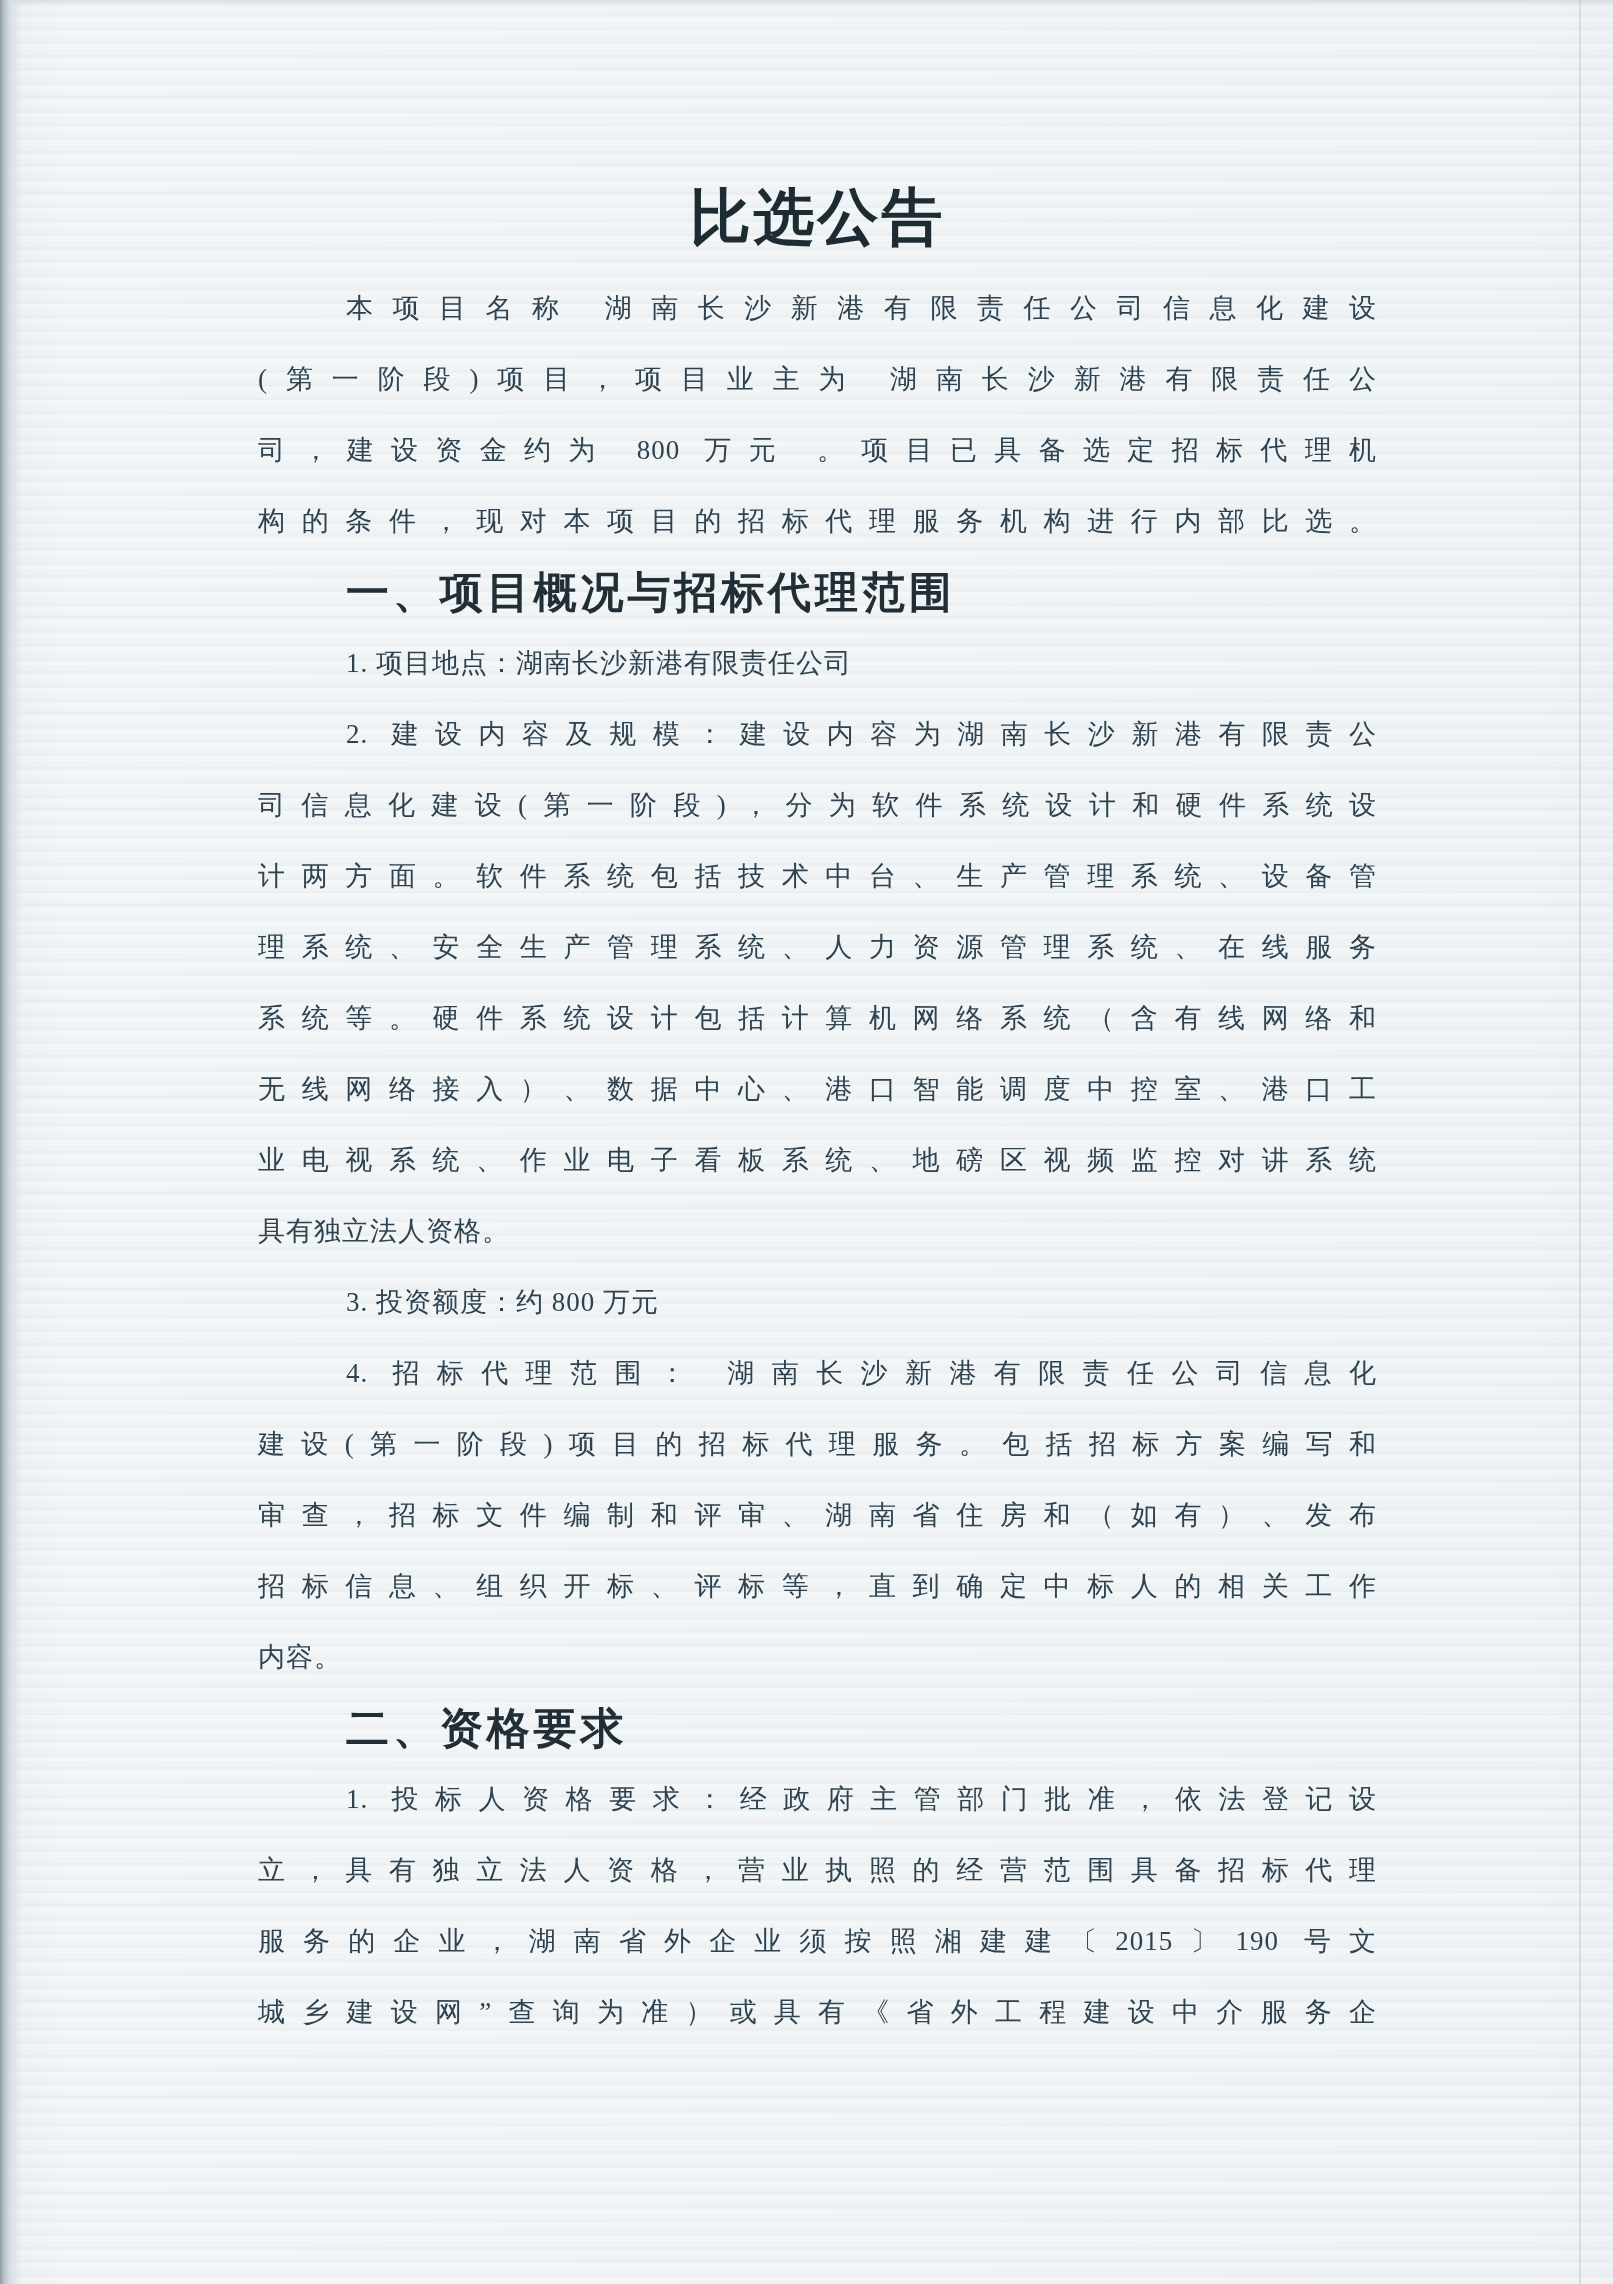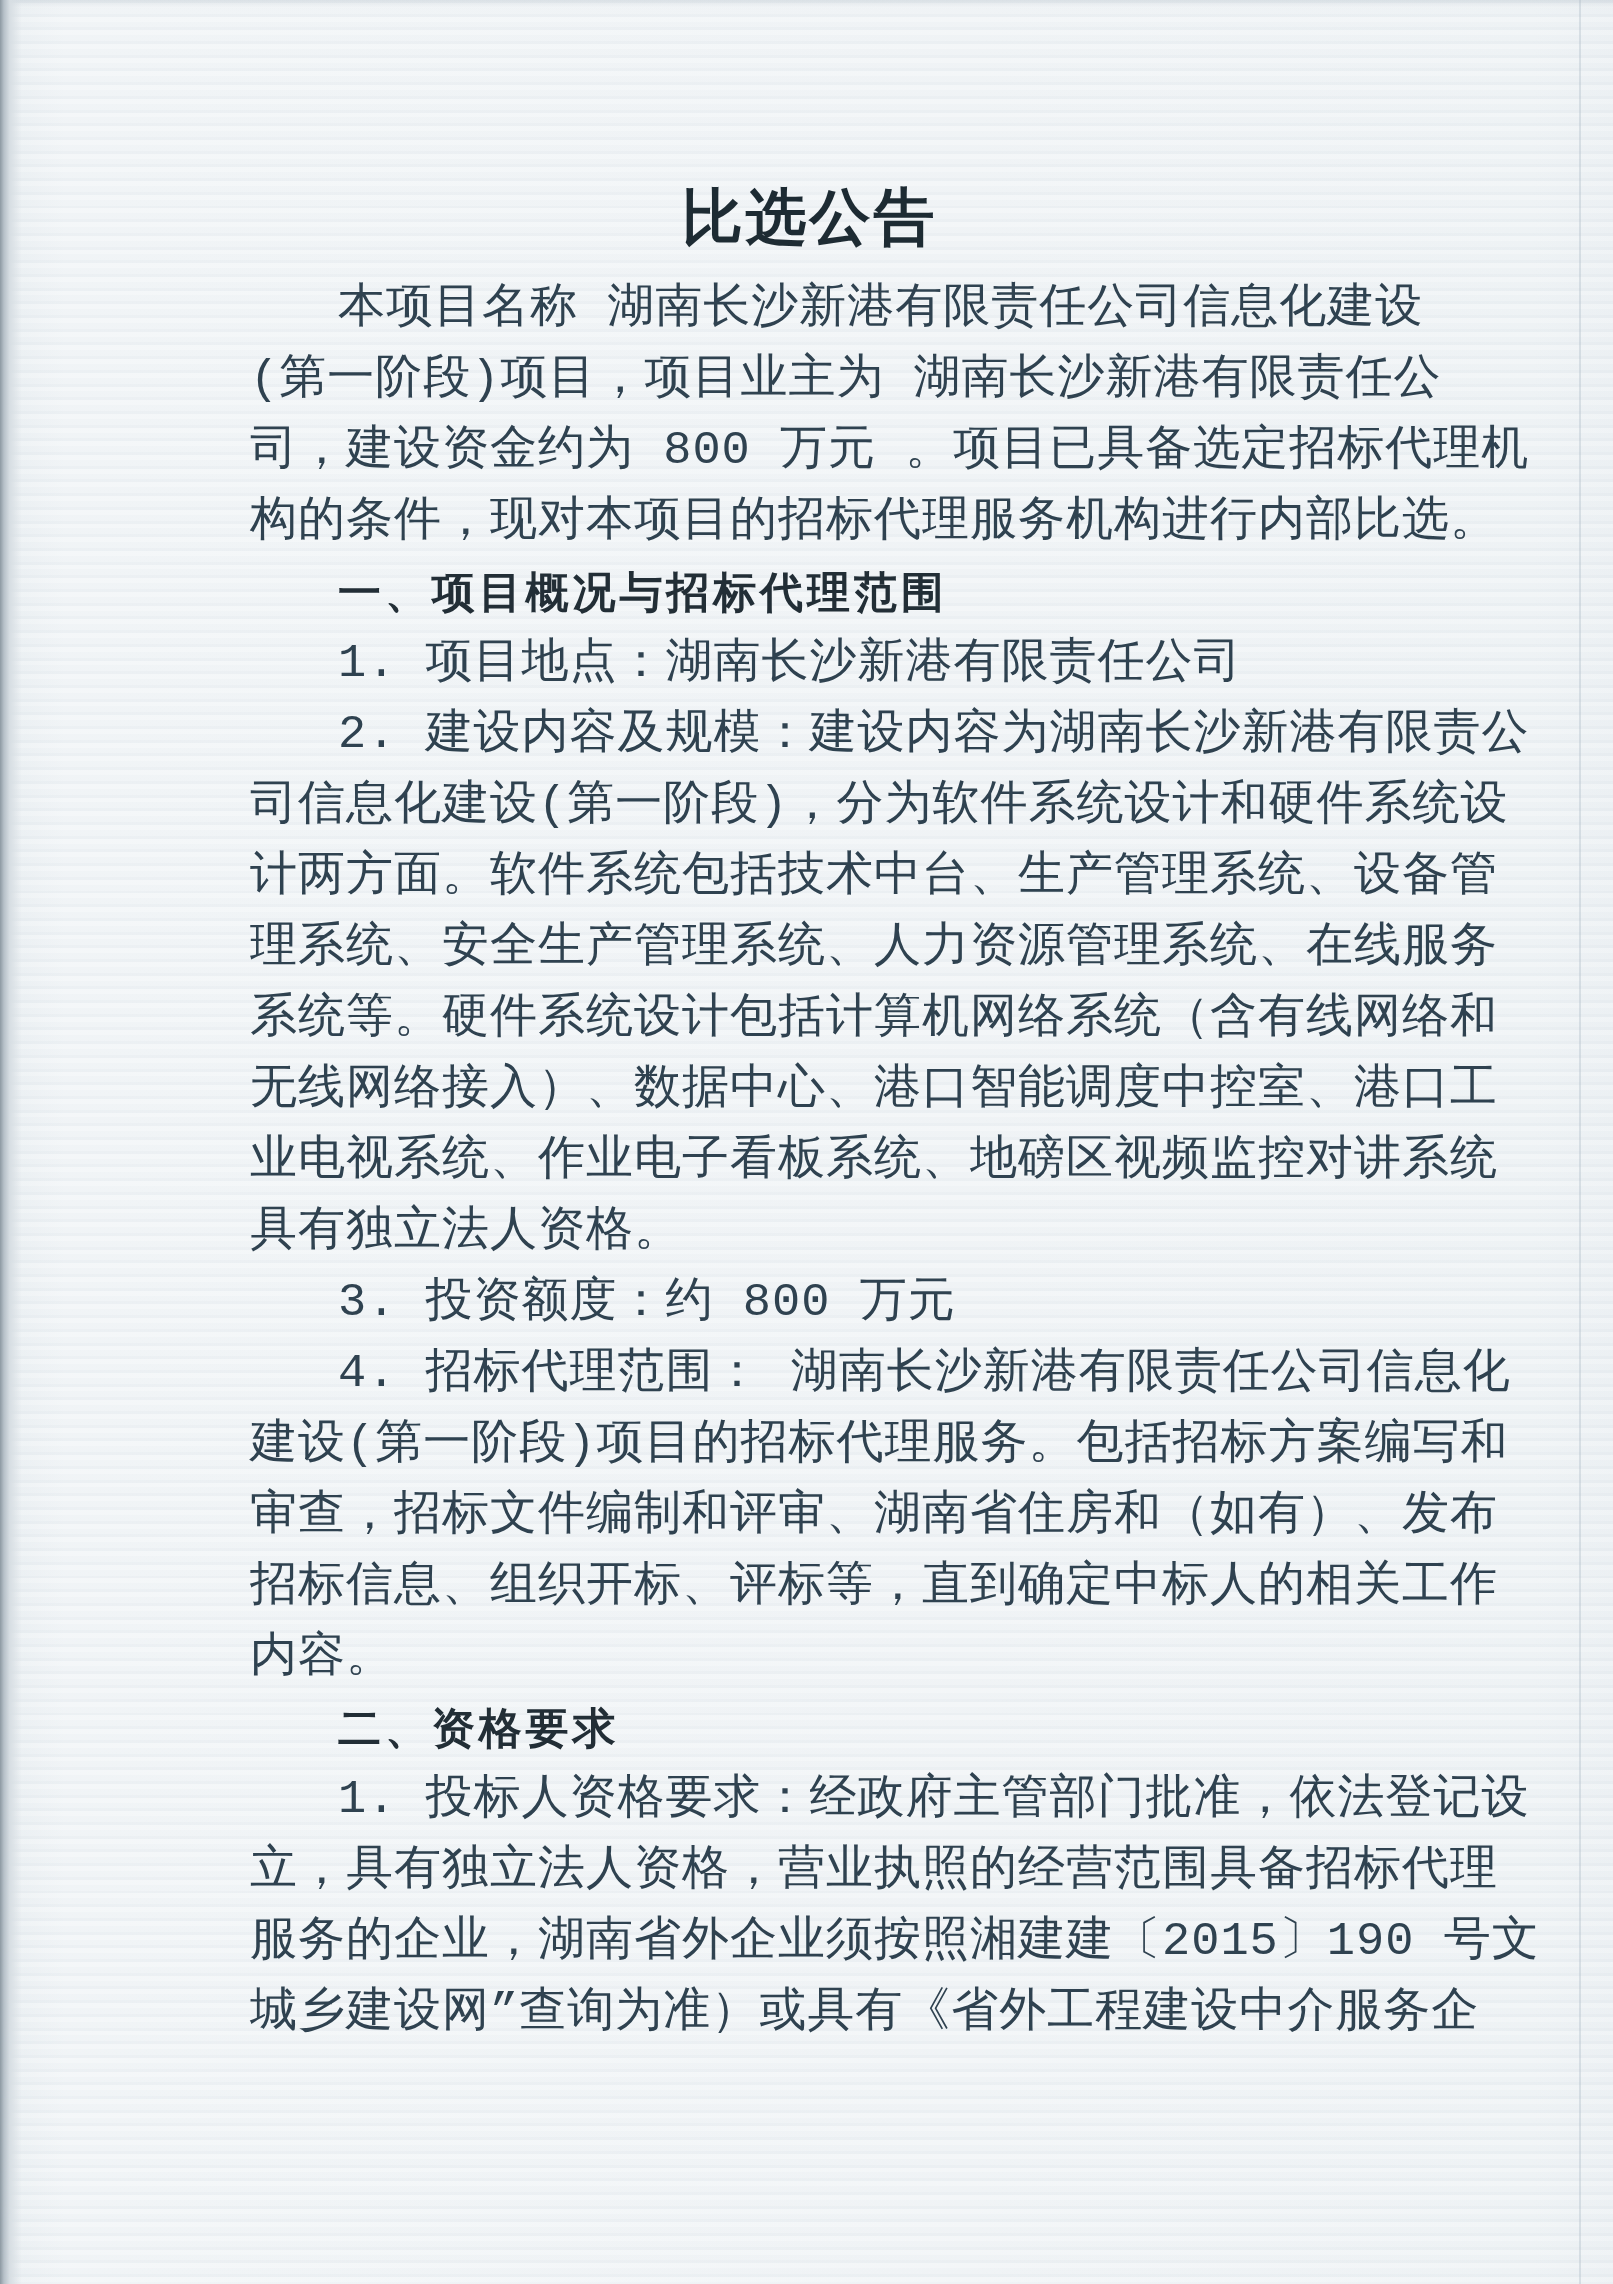--- a/index.html
+++ b/index.html
@@ -38,46 +38,45 @@
     content: "";
     position: absolute;
     top: 0; bottom: 0;
     left: 1579px;
     width: 2px;
     background: rgba(168,183,194,0.35);
     z-index: 2;
   }
   .content {
     position: absolute;
-    left: 250px;
+    left: 258px;
     top: 0;
     width: 1119px;
     z-index: 3;
   }
   .doc-title {
     margin-top: 176px;
     height: 84px;
     line-height: 84px;
     font-size: 61px;
     font-weight: bold;
     letter-spacing: 2.9px;
     text-align: center;
     color: #1d2b33;
   }
   .ln {
     height: 71px;
     line-height: 71px;
-    font-size: 47px;
+    font-size: 27px;
     letter-spacing: 1px;
     color: #2f4250;
     text-align: justify;
     text-align-last: justify;
     text-justify: inter-character;
     white-space: nowrap;
-    font-family: Liberation Mono, monospace;
   }
   .ln.first { margin-top: 12.7px; }
   .ln.indent { padding-left: 88px; }
   .ln.left {
     text-align: center;
     text-align-last: left;
   }
   .ln.head {
     font-family: "Liberation Sans", "DejaVu Sans", sans-serif;
     font-weight: bold;

